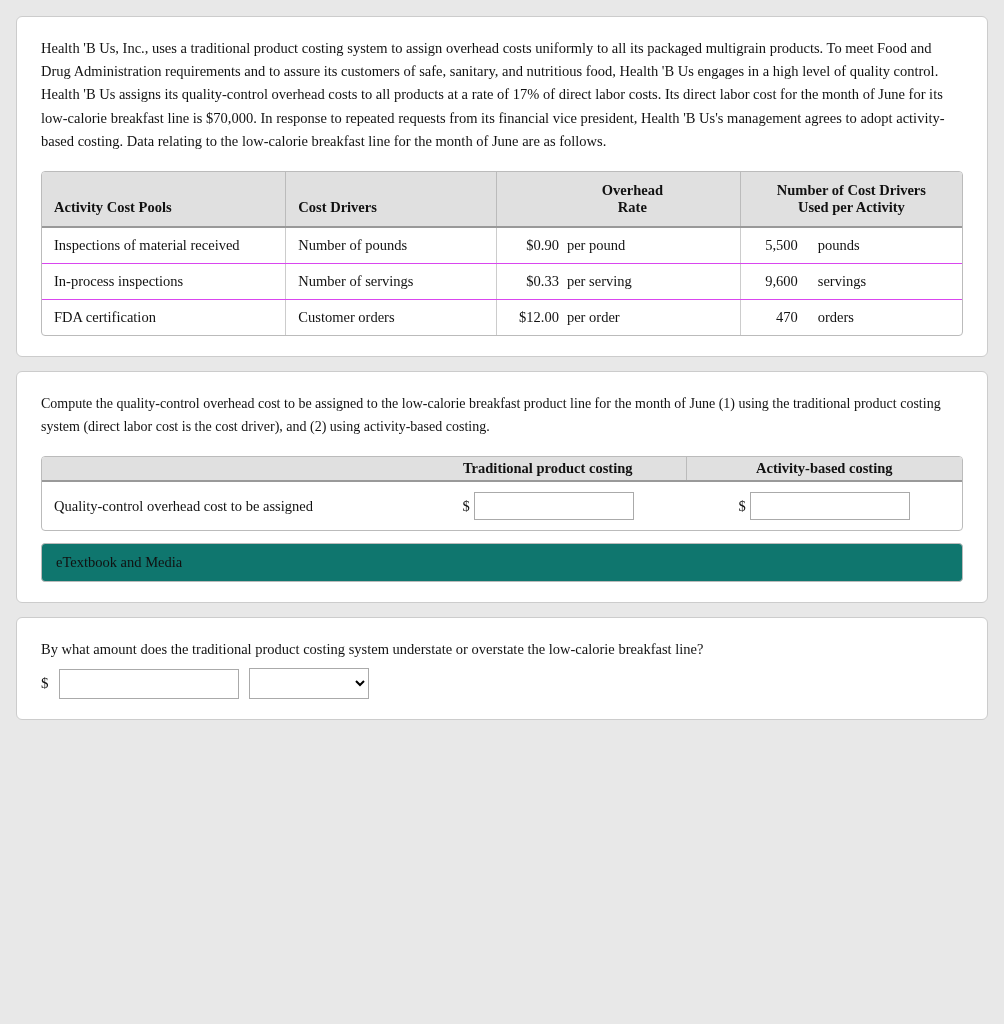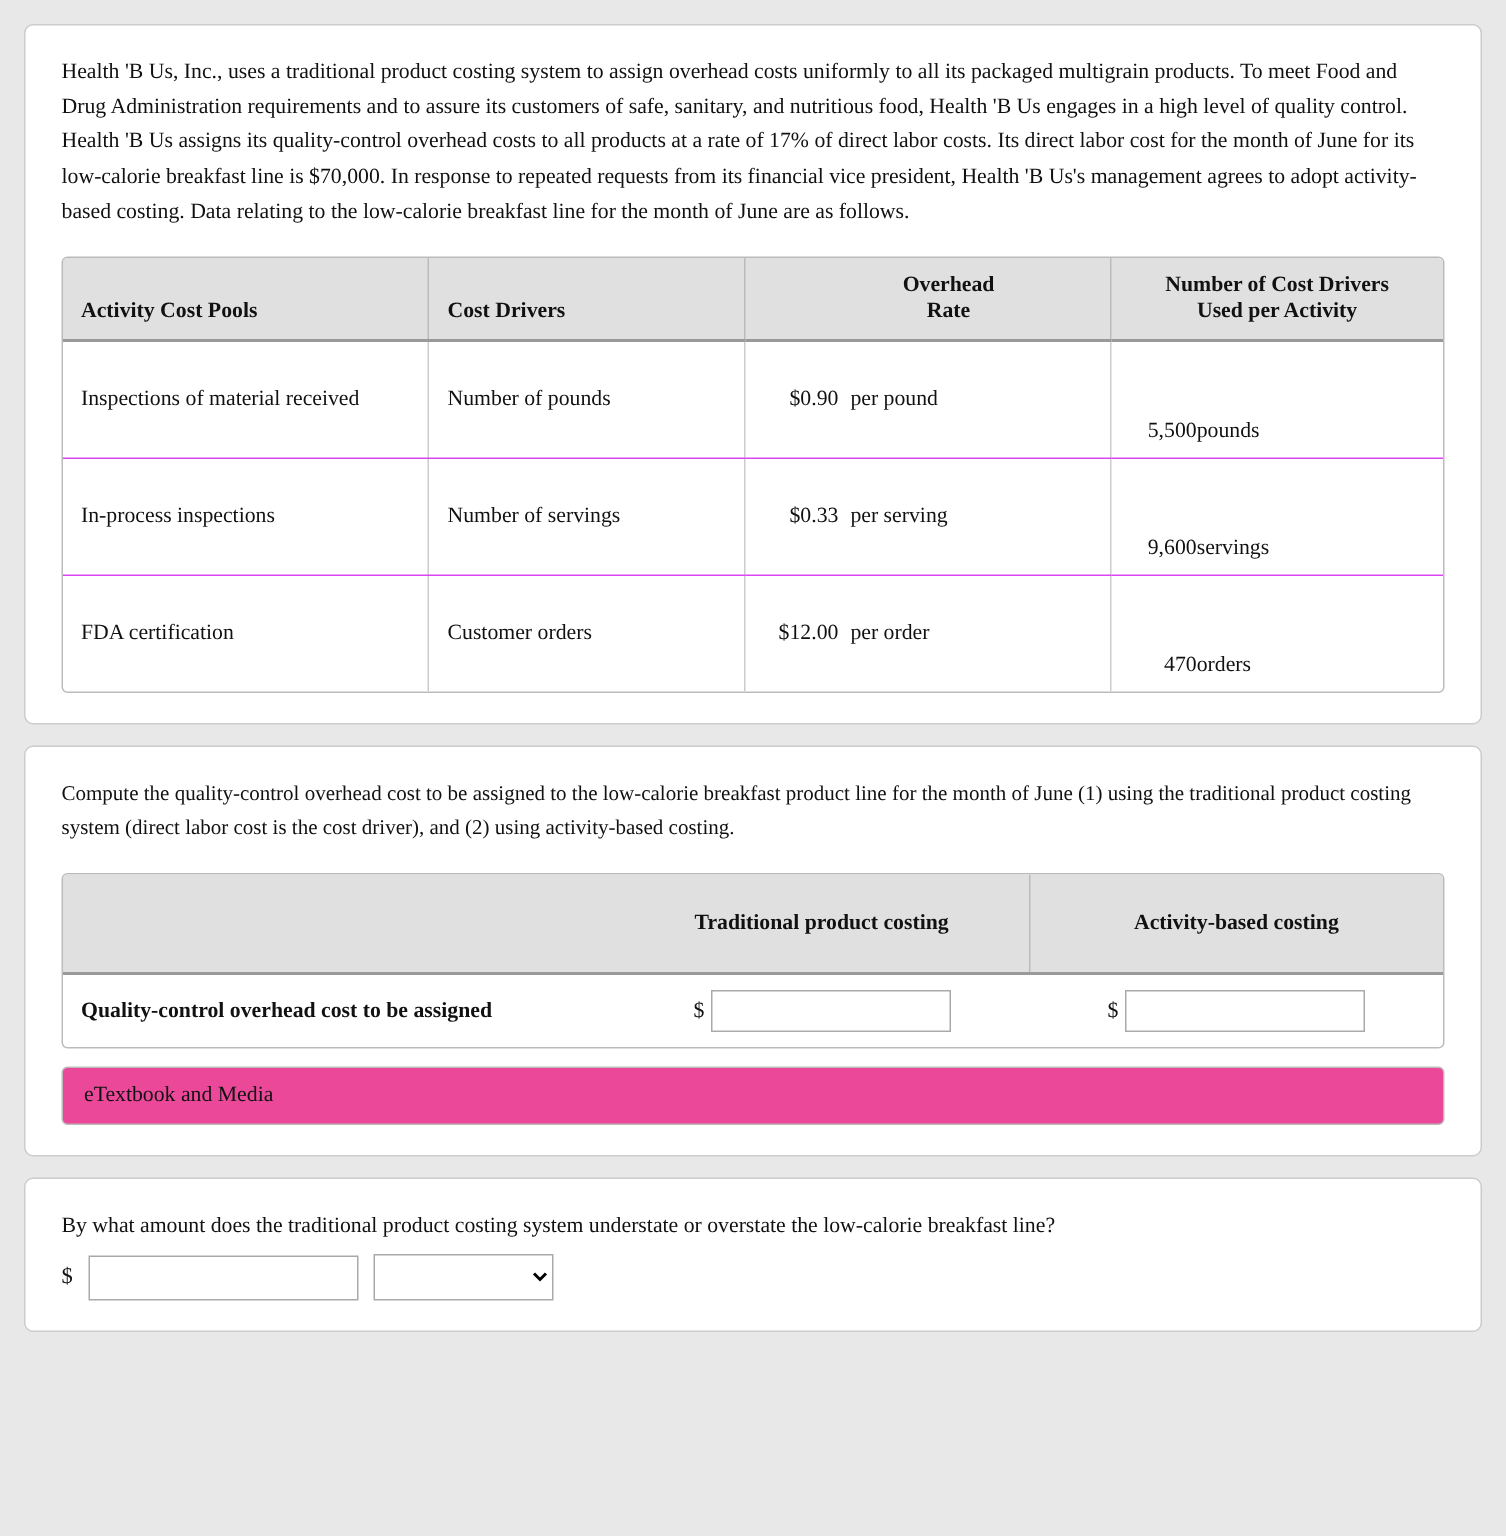--- a/index.html
+++ b/index.html
@@ -86,23 +86,22 @@
       gap: 8px;
       align-items: baseline;
     }
     .rate-amount {
       font-weight: normal;
       min-width: 50px;
       text-align: right;
     }
     .num-inner {
       display: flex;
-      gap: 0;
+      gap: 20px;
       align-items: baseline;
-      margin-top: 42px;
     }
     .num-value {
       min-width: 45px;
       text-align: right;
     }
     
     .compute-text {
       font-size: 14px;
       line-height: 1.65;
       margin-bottom: 18px;
@@ -113,21 +112,21 @@
       overflow: hidden;
     }
     .answer-table {
       width: 100%;
       border-collapse: collapse;
     }
     .answer-header {
       background: #e0e0e0;
     }
     .answer-header th {
-      padding: 24px 12px;
+      padding: 3px 12px;
       font-weight: bold;
       font-size: 14.5px;
       text-align: center;
       border-bottom: 2px solid #999;
     }
     .answer-header th.label-th {
       text-align: left;
       width: 40%;
     }
     .answer-header th.trad-th {
@@ -137,21 +136,20 @@
     .answer-header th.abc-th {
       width: 30%;
     }
     .answer-body td {
       padding: 10px 12px;
       font-size: 14.5px;
       vertical-align: middle;
     }
     .answer-body td.label-td {
       width: 40%;
-      font-weight: bold;
     }
     .answer-body td.input-td {
       width: 30%;
       text-align: center;
     }
     .answer-body td.input-td-abc {
       width: 30%;
       text-align: center;
     }
     .dollar-input-wrap {
@@ -166,21 +164,21 @@
       font-size: 14px;
       width: 160px;
       font-family: Georgia, serif;
     }
     .etextbook-bar {
       margin-top: 12px;
       border: 1px solid #bbb;
       border-radius: 4px;
       padding: 10px 14px;
       font-size: 14.5px;
-      background: #ec4899;
+      background: #0f766e;
     }
     
     .understate-text {
       font-size: 14.5px;
       line-height: 1.65;
     }
     .bottom-inputs {
       display: flex;
       align-items: center;
       gap: 10px;

